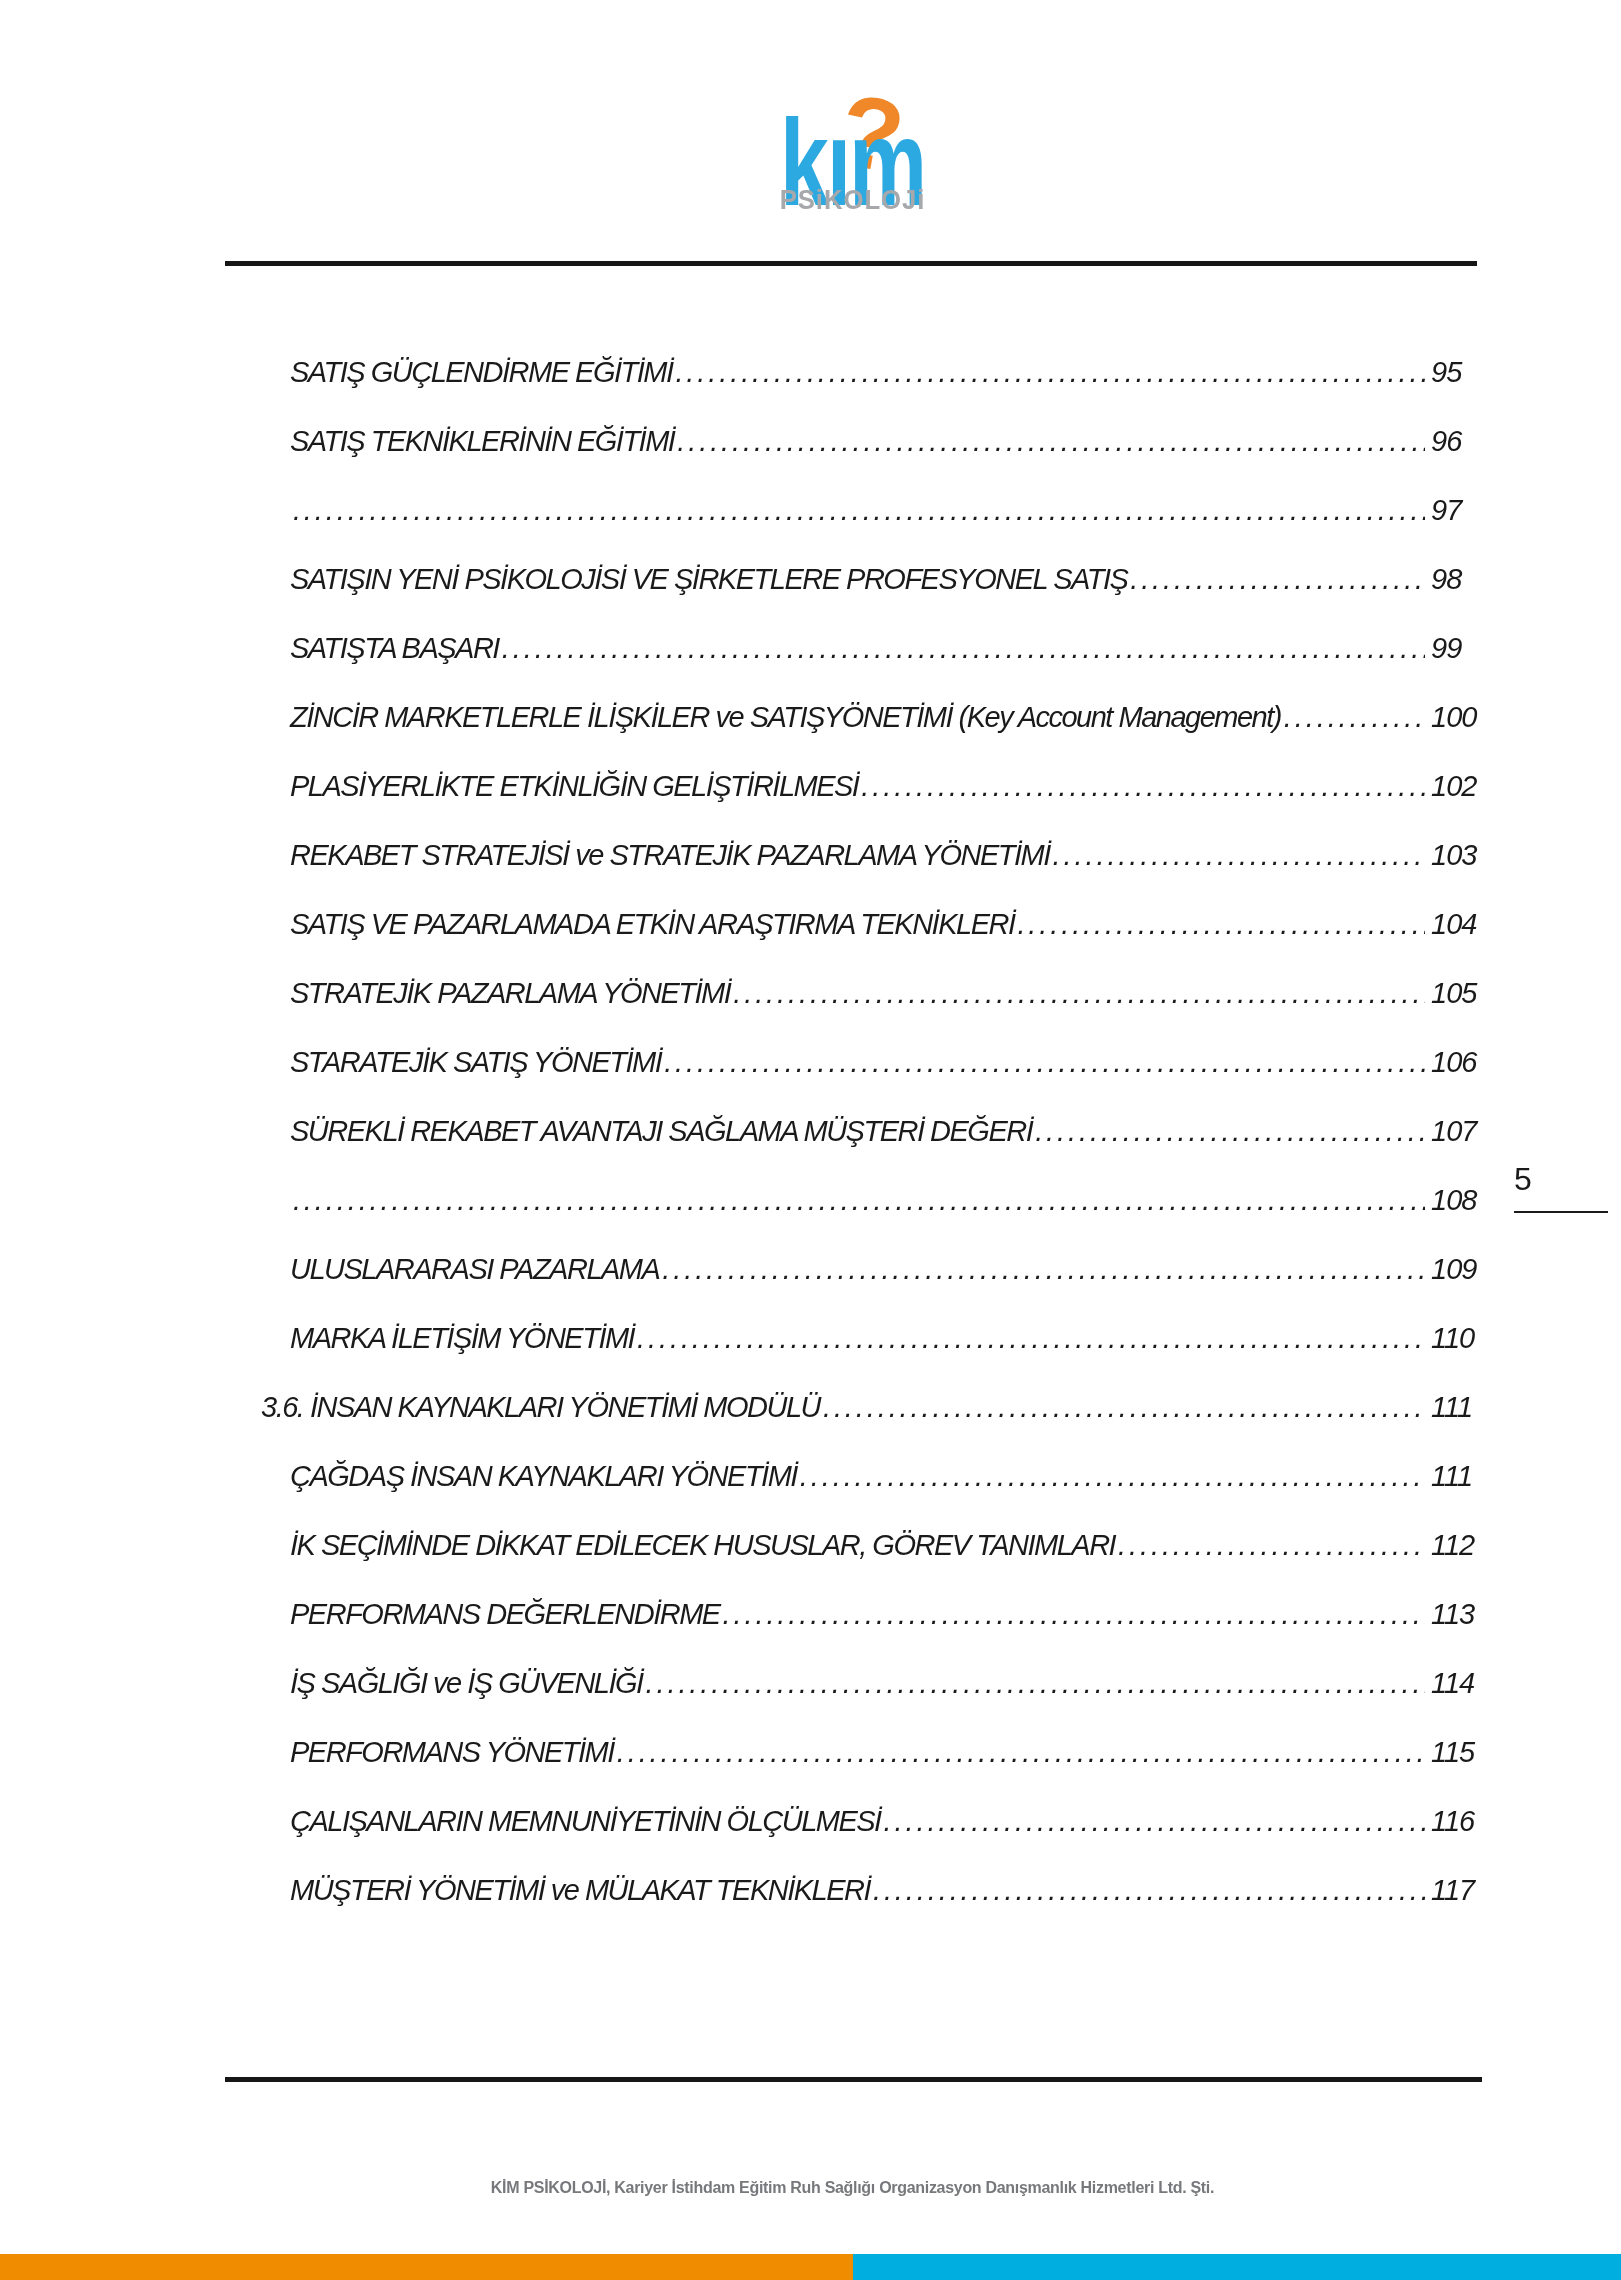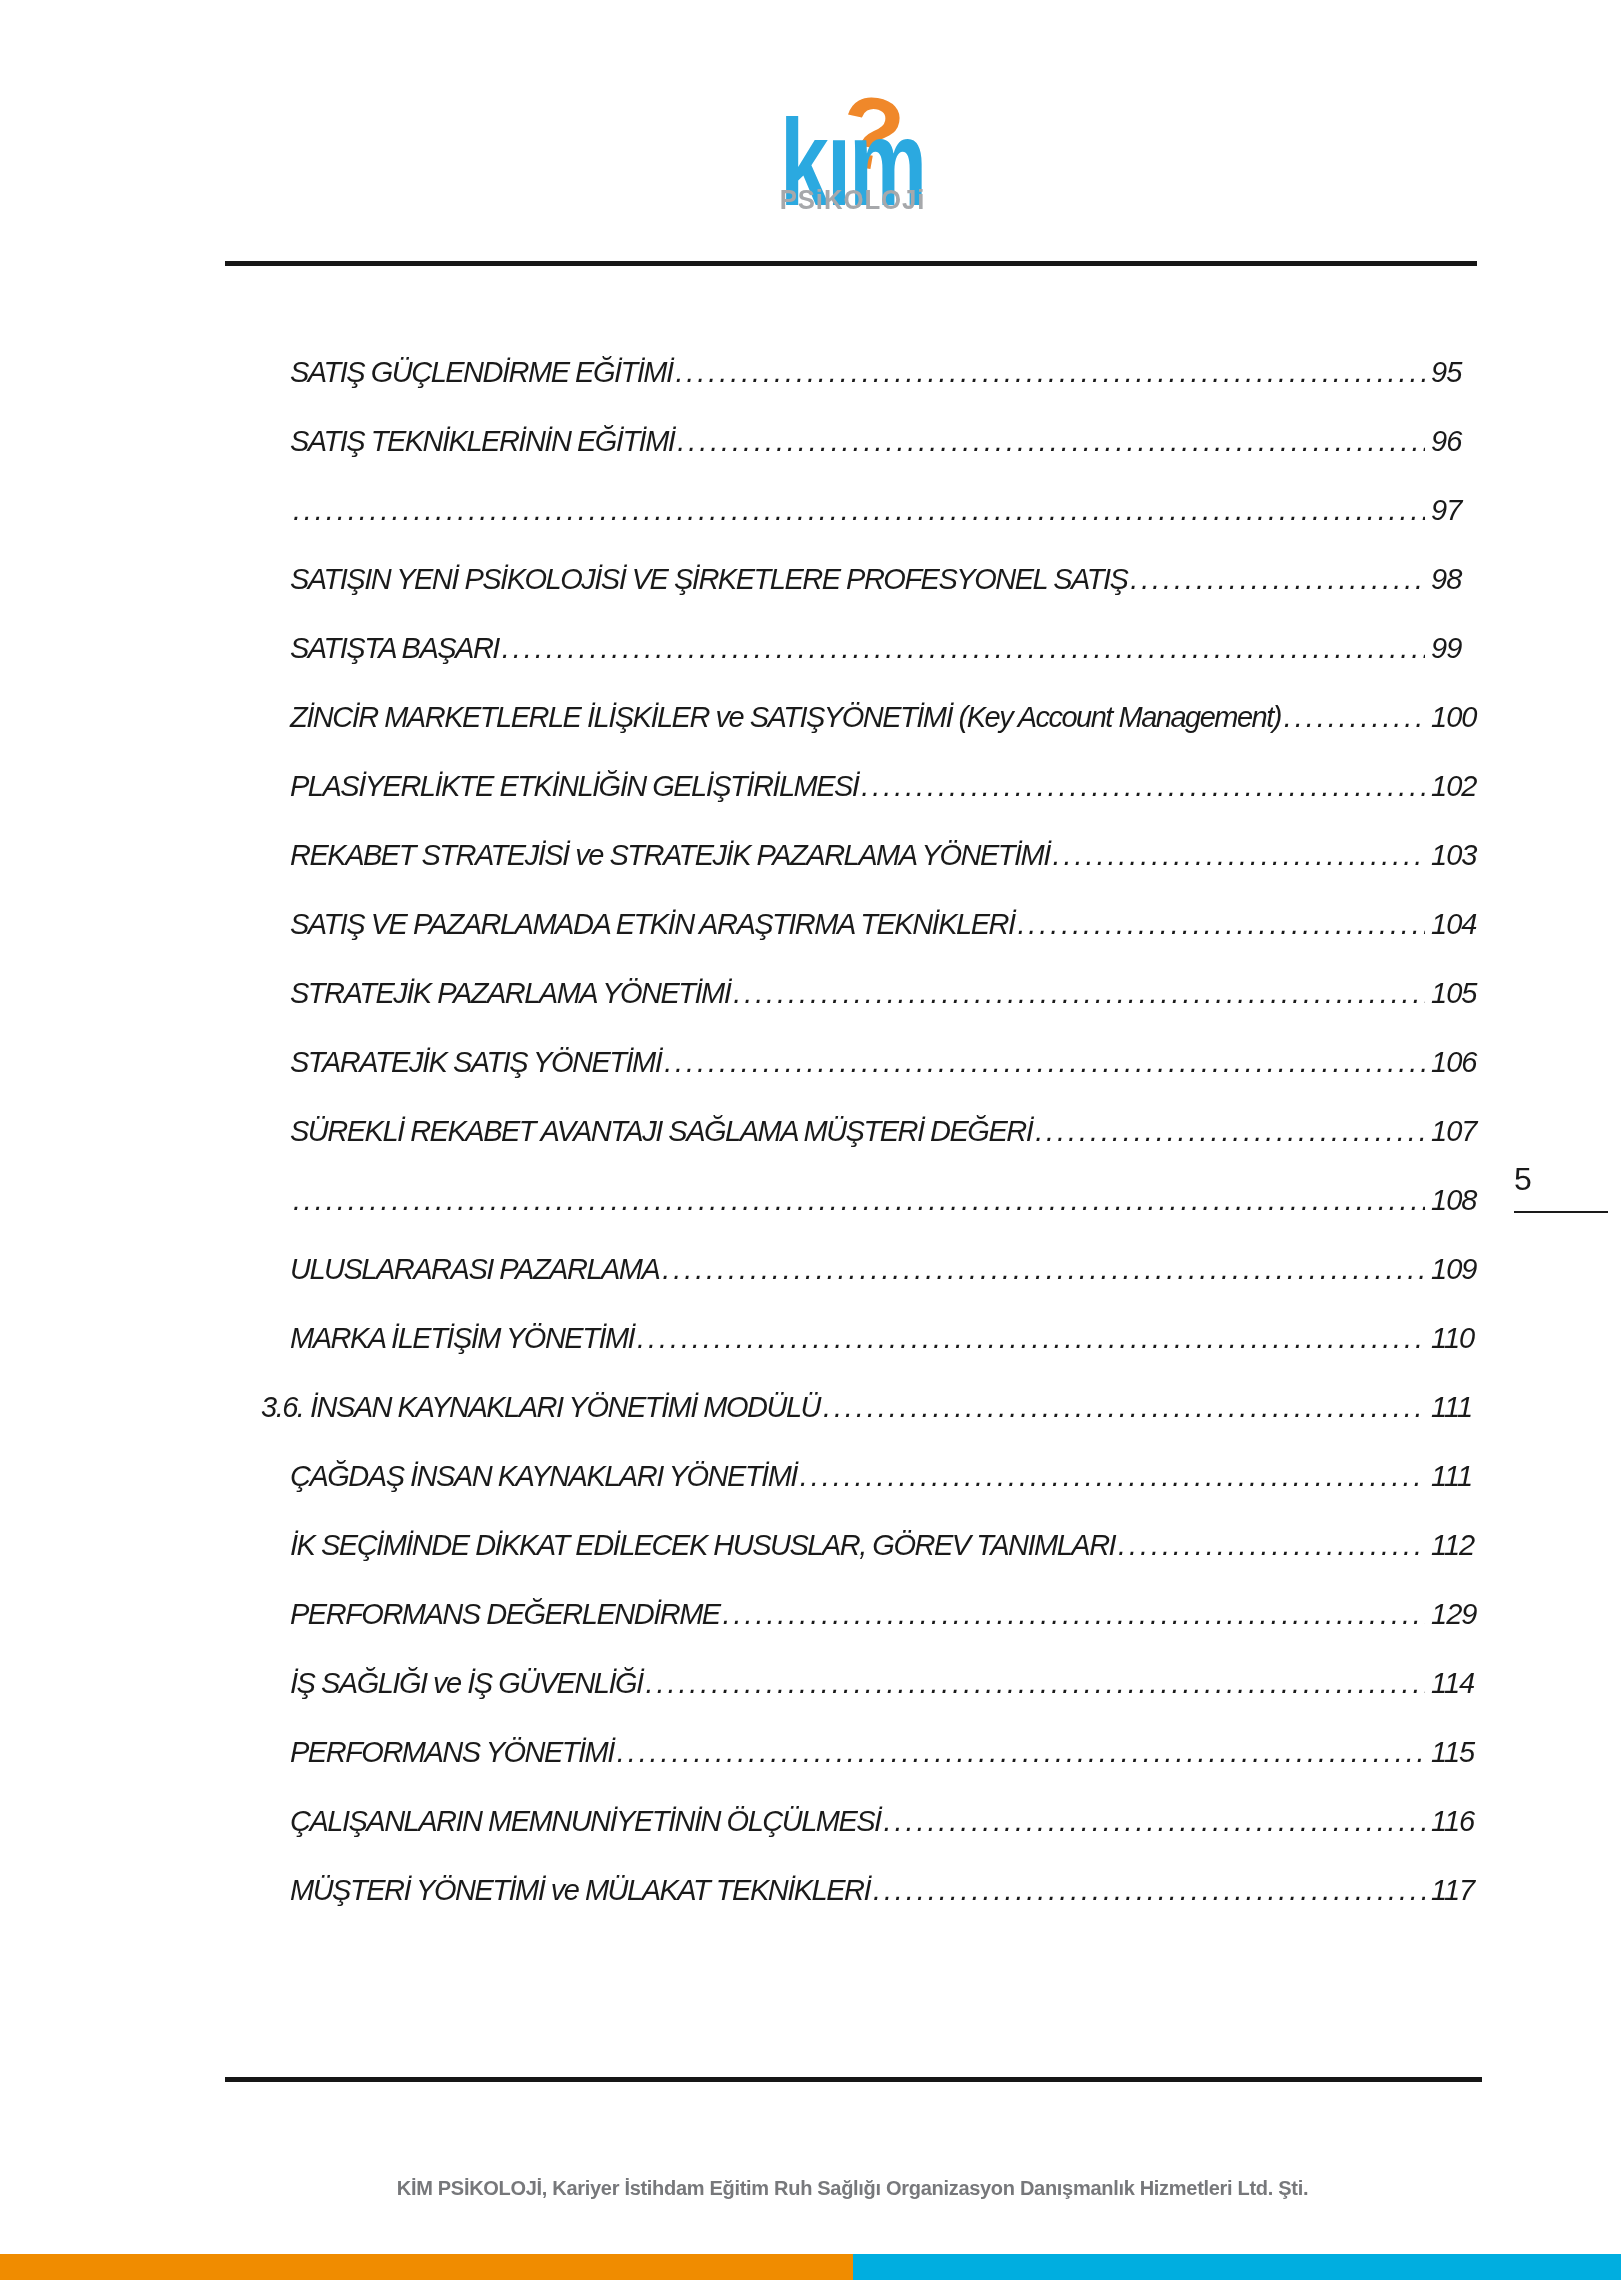--- a/index.html
+++ b/index.html
@@ -60,21 +60,21 @@
   .page-marker-num { font-size:32px; line-height:35px; letter-spacing:-1px; display:block; padding-left:4.9px; }
   .page-marker-line { position:absolute; left:4.9px; top:49px; width:94px; height:2px; background:#1a1a1a; }
 
   
   .footer-text {
     position:absolute; left:225px; top:2113px; width:1255px;
     text-align:center; color:var(--footer-text, #808285);
     font-size:19.6px; line-height:30px; letter-spacing:-0.3px;
     white-space:pre;
   }
-  .footer-line-company { font-weight:bold; font-size:20px; color:#77787b; }
+  .footer-line-company { font-weight:bold; font-size:16px; color:#77787b; }
 
   
   .bottom-bar { position:absolute; left:0; bottom:0; width:1621px; height:27.4px; display:flex; }
   .bar-orange { width:52.6%; background:var(--bar-orange, #F08C00); }
   .bar-blue   { flex:1; background:var(--bar-blue, #00AEE0); }
 </style>
 </head>
 <body>
 
 <div class="page">
@@ -173,21 +173,21 @@
         <span class="toc-page">111</span>
       </div>
       <div class="toc-row level-2">
         <span class="toc-title">İK SEÇİMİNDE DİKKAT EDİLECEK HUSUSLAR, GÖREV TANIMLARI</span>
         <span class="toc-dots"></span>
         <span class="toc-page">112</span>
       </div>
       <div class="toc-row level-2">
         <span class="toc-title">PERFORMANS DEĞERLENDİRME</span>
         <span class="toc-dots"></span>
-        <span class="toc-page">129</span>
+        <span class="toc-page">113</span>
       </div>
       <div class="toc-row level-2">
         <span class="toc-title">İŞ SAĞLIĞI ve İŞ GÜVENLİĞİ</span>
         <span class="toc-dots"></span>
         <span class="toc-page">114</span>
       </div>
       <div class="toc-row level-2">
         <span class="toc-title">PERFORMANS YÖNETİMİ</span>
         <span class="toc-dots"></span>
         <span class="toc-page">115</span>

